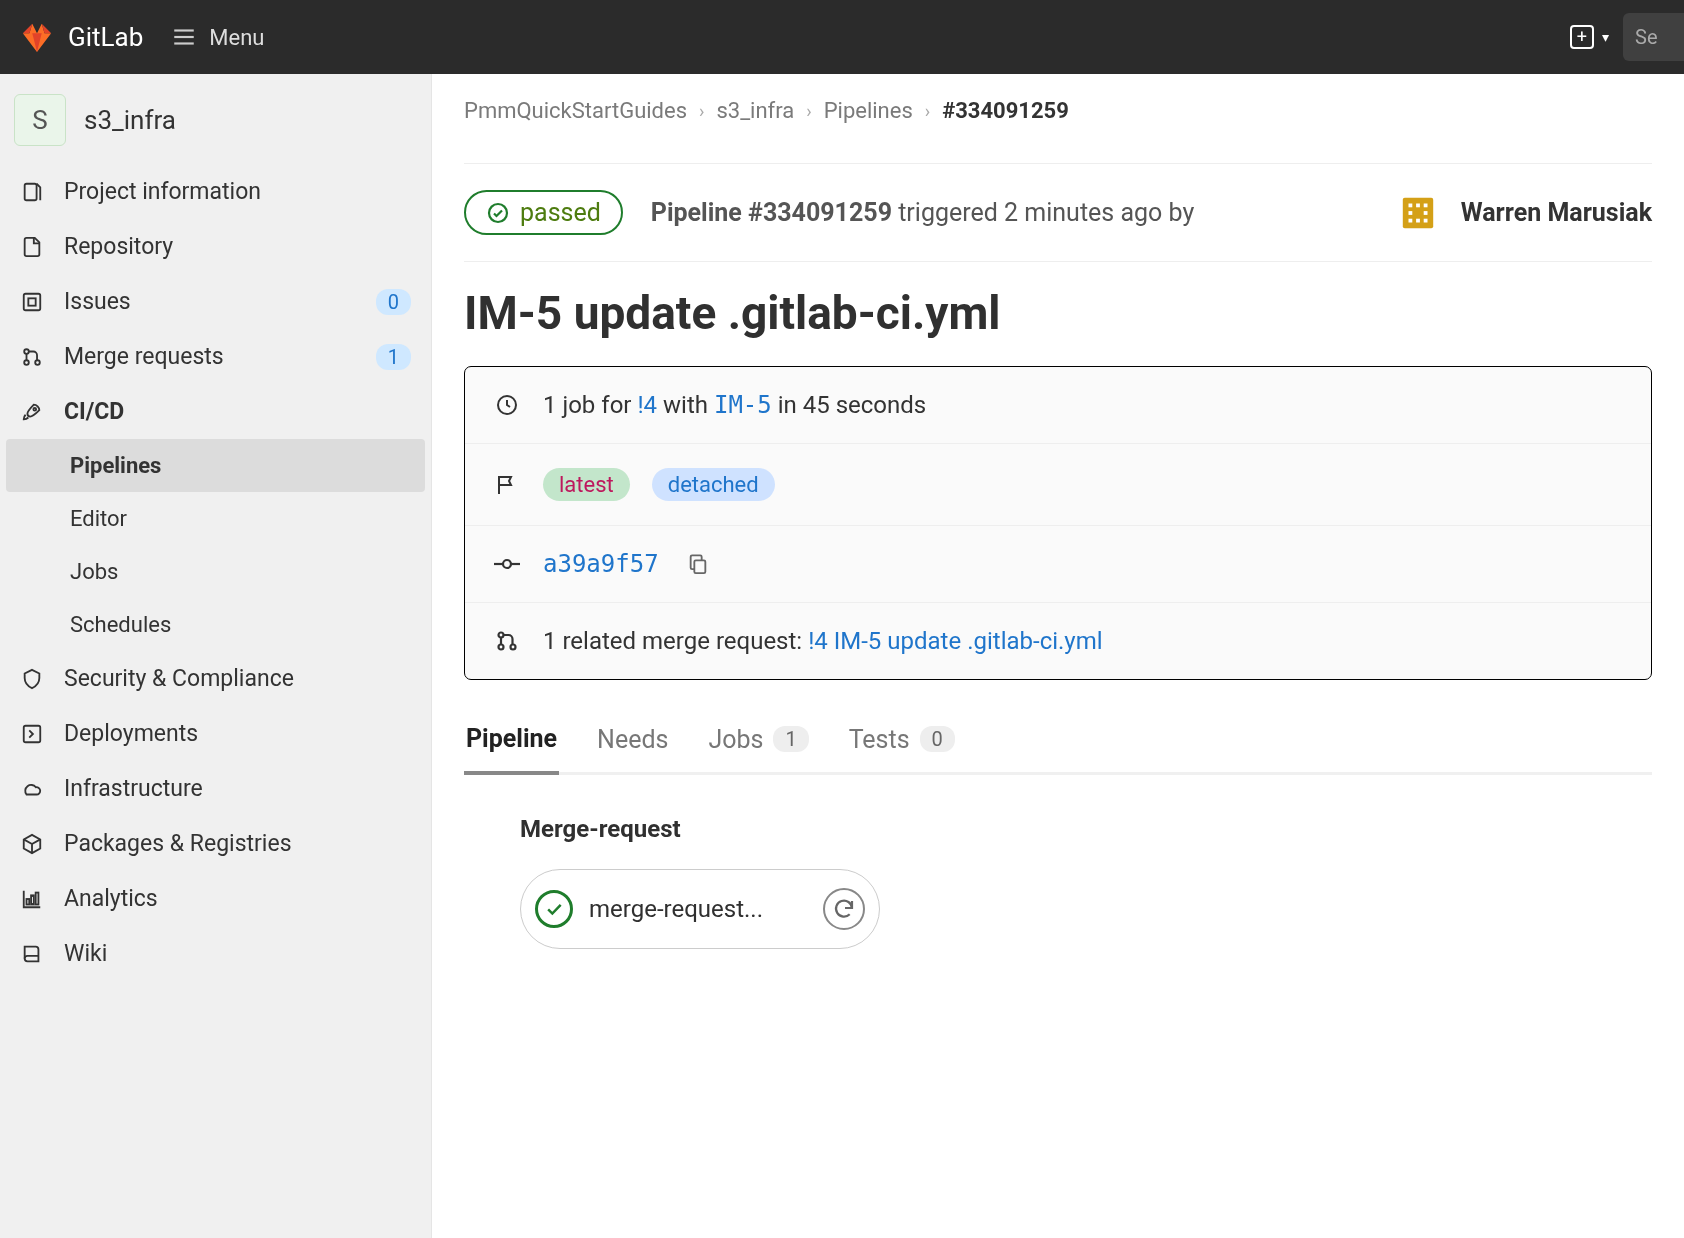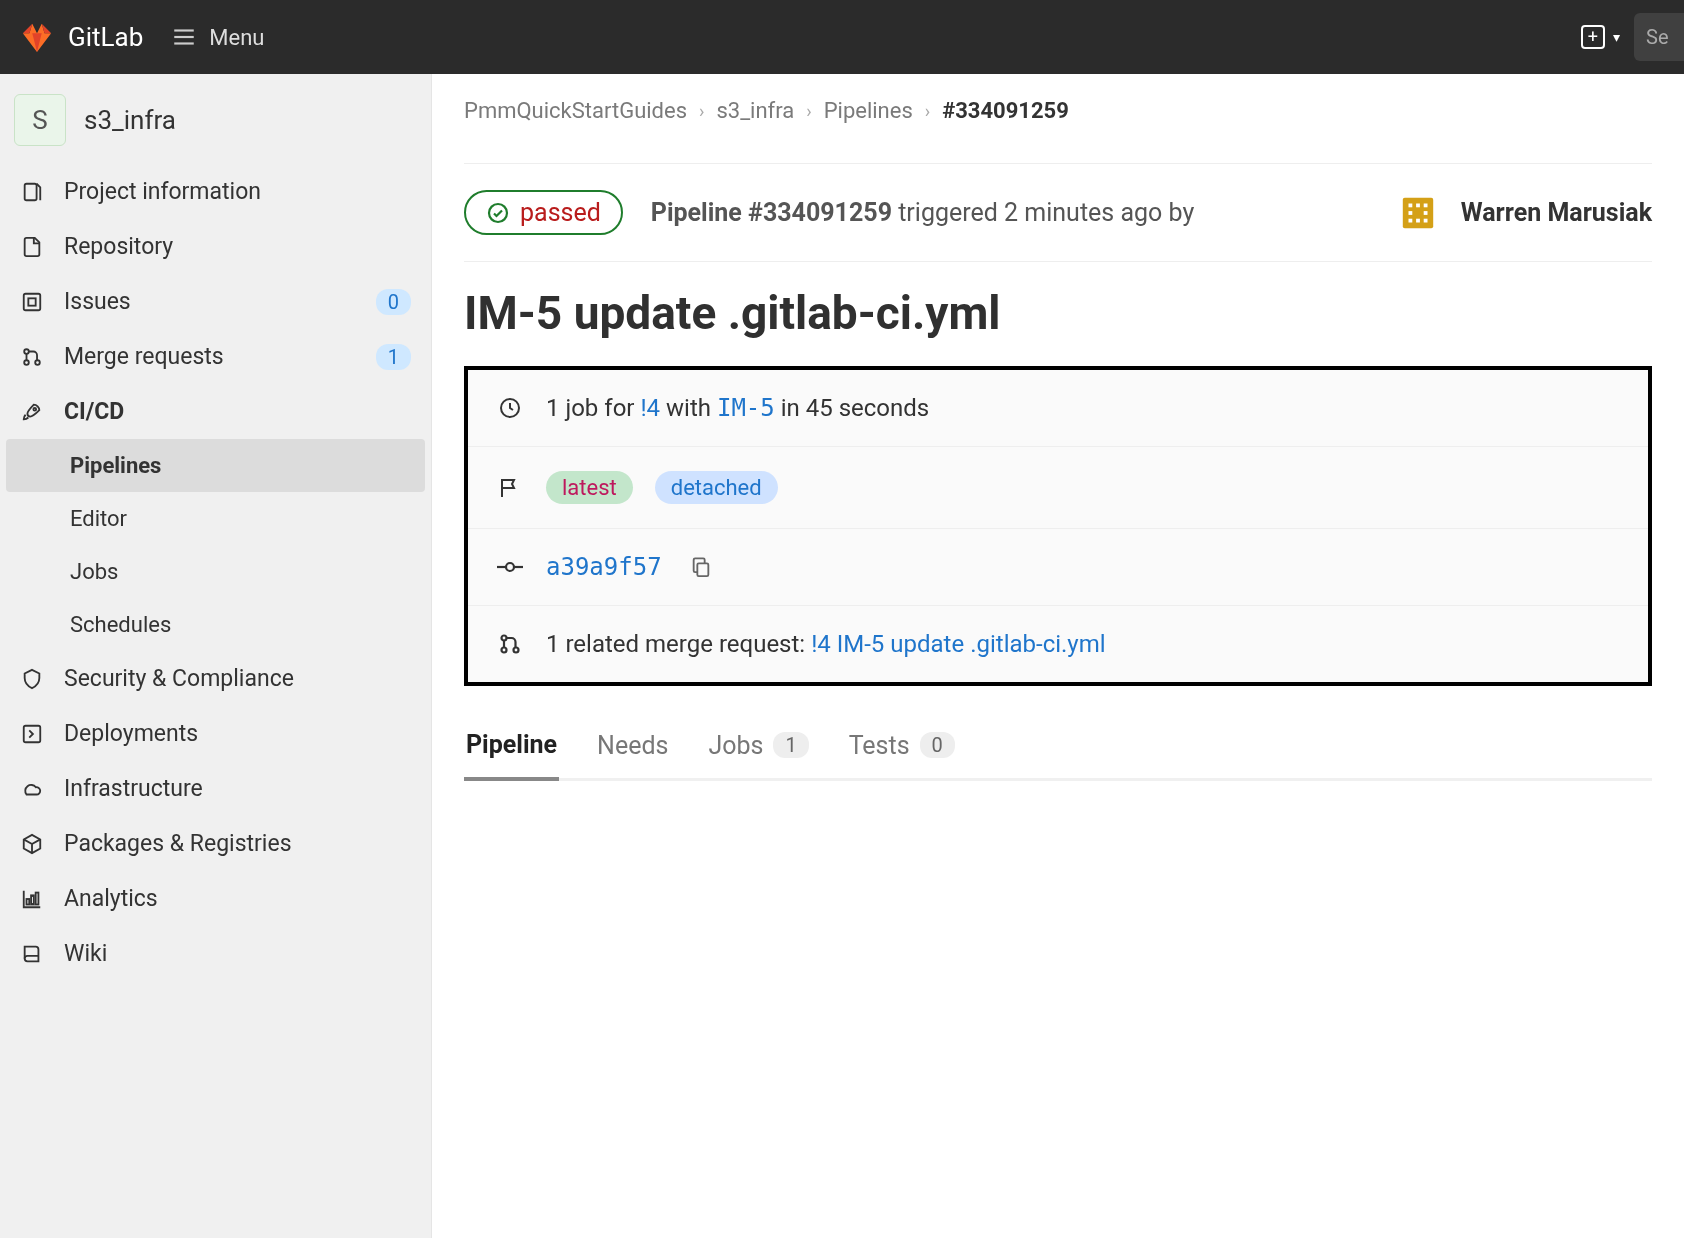--- a/index.html
+++ b/index.html
@@ -28,21 +28,21 @@
   .brand-text { font-size: 26px; font-weight: 400; }
   .menu-toggle { display:flex; align-items:center; gap:12px; cursor:pointer;justify-content:space-between; }
   .menu-text { font-size: 22px; font-weight: 400; color:#ddd; }
   .nav-right { margin-left:auto; display:flex; align-items:center; gap:14px; }
   .plus-box {
     width:24px; height:24px; border:2px solid #fff; border-radius:4px;
     display:flex; align-items:center; justify-content:center; font-size:18px; line-height:1;
   }
   .chevron-down { font-size:14px; }
   .search-box-stub {
-    background:#404040; height:48px; width:50px; border-radius:6px 0 0 6px;
+    background:#404040; height:48px; width:61px; border-radius:6px 0 0 6px;
     display:flex; align-items:center; padding-left:12px; color:#aaa; font-size:20px;
     margin-right:-20px;
   }
 
   
   .body-wrap { display:flex; height: calc(1238px - 74px); }
   .sidebar {
     width: 432px;
     background: #f0f0f0;
     border-right: 1px solid #e5e5e5;
@@ -86,37 +86,37 @@
   .breadcrumbs .sep { color:#aaa; font-size:18px; }
   .breadcrumbs .current { color:#333; font-weight:700; }
 
   .pipeline-status-row {
     display:flex; align-items:center; gap:28px;
     padding: 26px 0;
     border-bottom:1px solid #eee;
     font-size:25px;
   }
   .status-badge {
-    border:2px solid #1f7d2c; color:#b91c1c; border-radius:30px;
+    border:2px solid #1f7d2c; color:#4d7c0f; border-radius:30px;
     padding: 6px 20px; display:flex; align-items:center; gap:10px; font-size:25px;
   }
   .trigger-text .bold { font-weight:700; }
   .trigger-text { color:#555; flex:1; }
   .trigger-user { display:flex; align-items:center; gap:22px; }
   .user-avatar {
     width:42px; height:42px; border-radius:4px;
     background: #fff;
     display:flex; align-items:center; justify-content:center;
   }
   .user-name { font-size:25px; font-weight:700; color:#333; }
 
   .page-title { font-size:46px; font-weight:700; padding:24px 0 26px 0; }
 
   .info-panel {
-    border:4px solid #000000; border-radius:0;
+    border:1px solid #000000; border-radius:7px;
     background:#fafafa;
   }
   .info-row {
     display:flex; align-items:center; gap:22px;
     padding: 24px 28px;
     font-size:24px; color:#333;
     border-bottom:1px solid #eee;
   }
   .info-row:last-child { border-bottom:none;text-align:center; }
   .info-row .row-icon { width:28px; display:flex; justify-content:center; }
@@ -463,15 +463,32 @@
       <div class="tab">
         <span>Jobs</span>
         <span class="count">1</span>
       </div>
       <div class="tab">
         <span>Tests</span>
         <span class="count">0</span>
       </div>
     </div>
 
+    <div class="stage-area">
+      <div class="stage-title">Merge-request</div>
+      <div class="job-pill">
+        <span class="job-status-circle">
+          <svg width="20" height="20" viewBox="0 0 24 24" fill="none" stroke="#1f7d2c" stroke-width="3">
+              <path d="M5 12.5l5 5L20 7"></path>
+            </svg>
+        </span>
+        <span class="job-name">merge-request...</span>
+        <span class="retry-circle">
+          <svg width="24" height="24" viewBox="0 0 24 24" fill="none" stroke="#666" stroke-width="2.2">
+              <path d="M20 11a8 8 0 1 0-2.3 6.3"></path>
+              <path d="M20 4v7h-7"></path>
+            </svg>
+        </span>
+      </div>
+    </div>
 
   </div>
 </div>
 
 </body></html>

